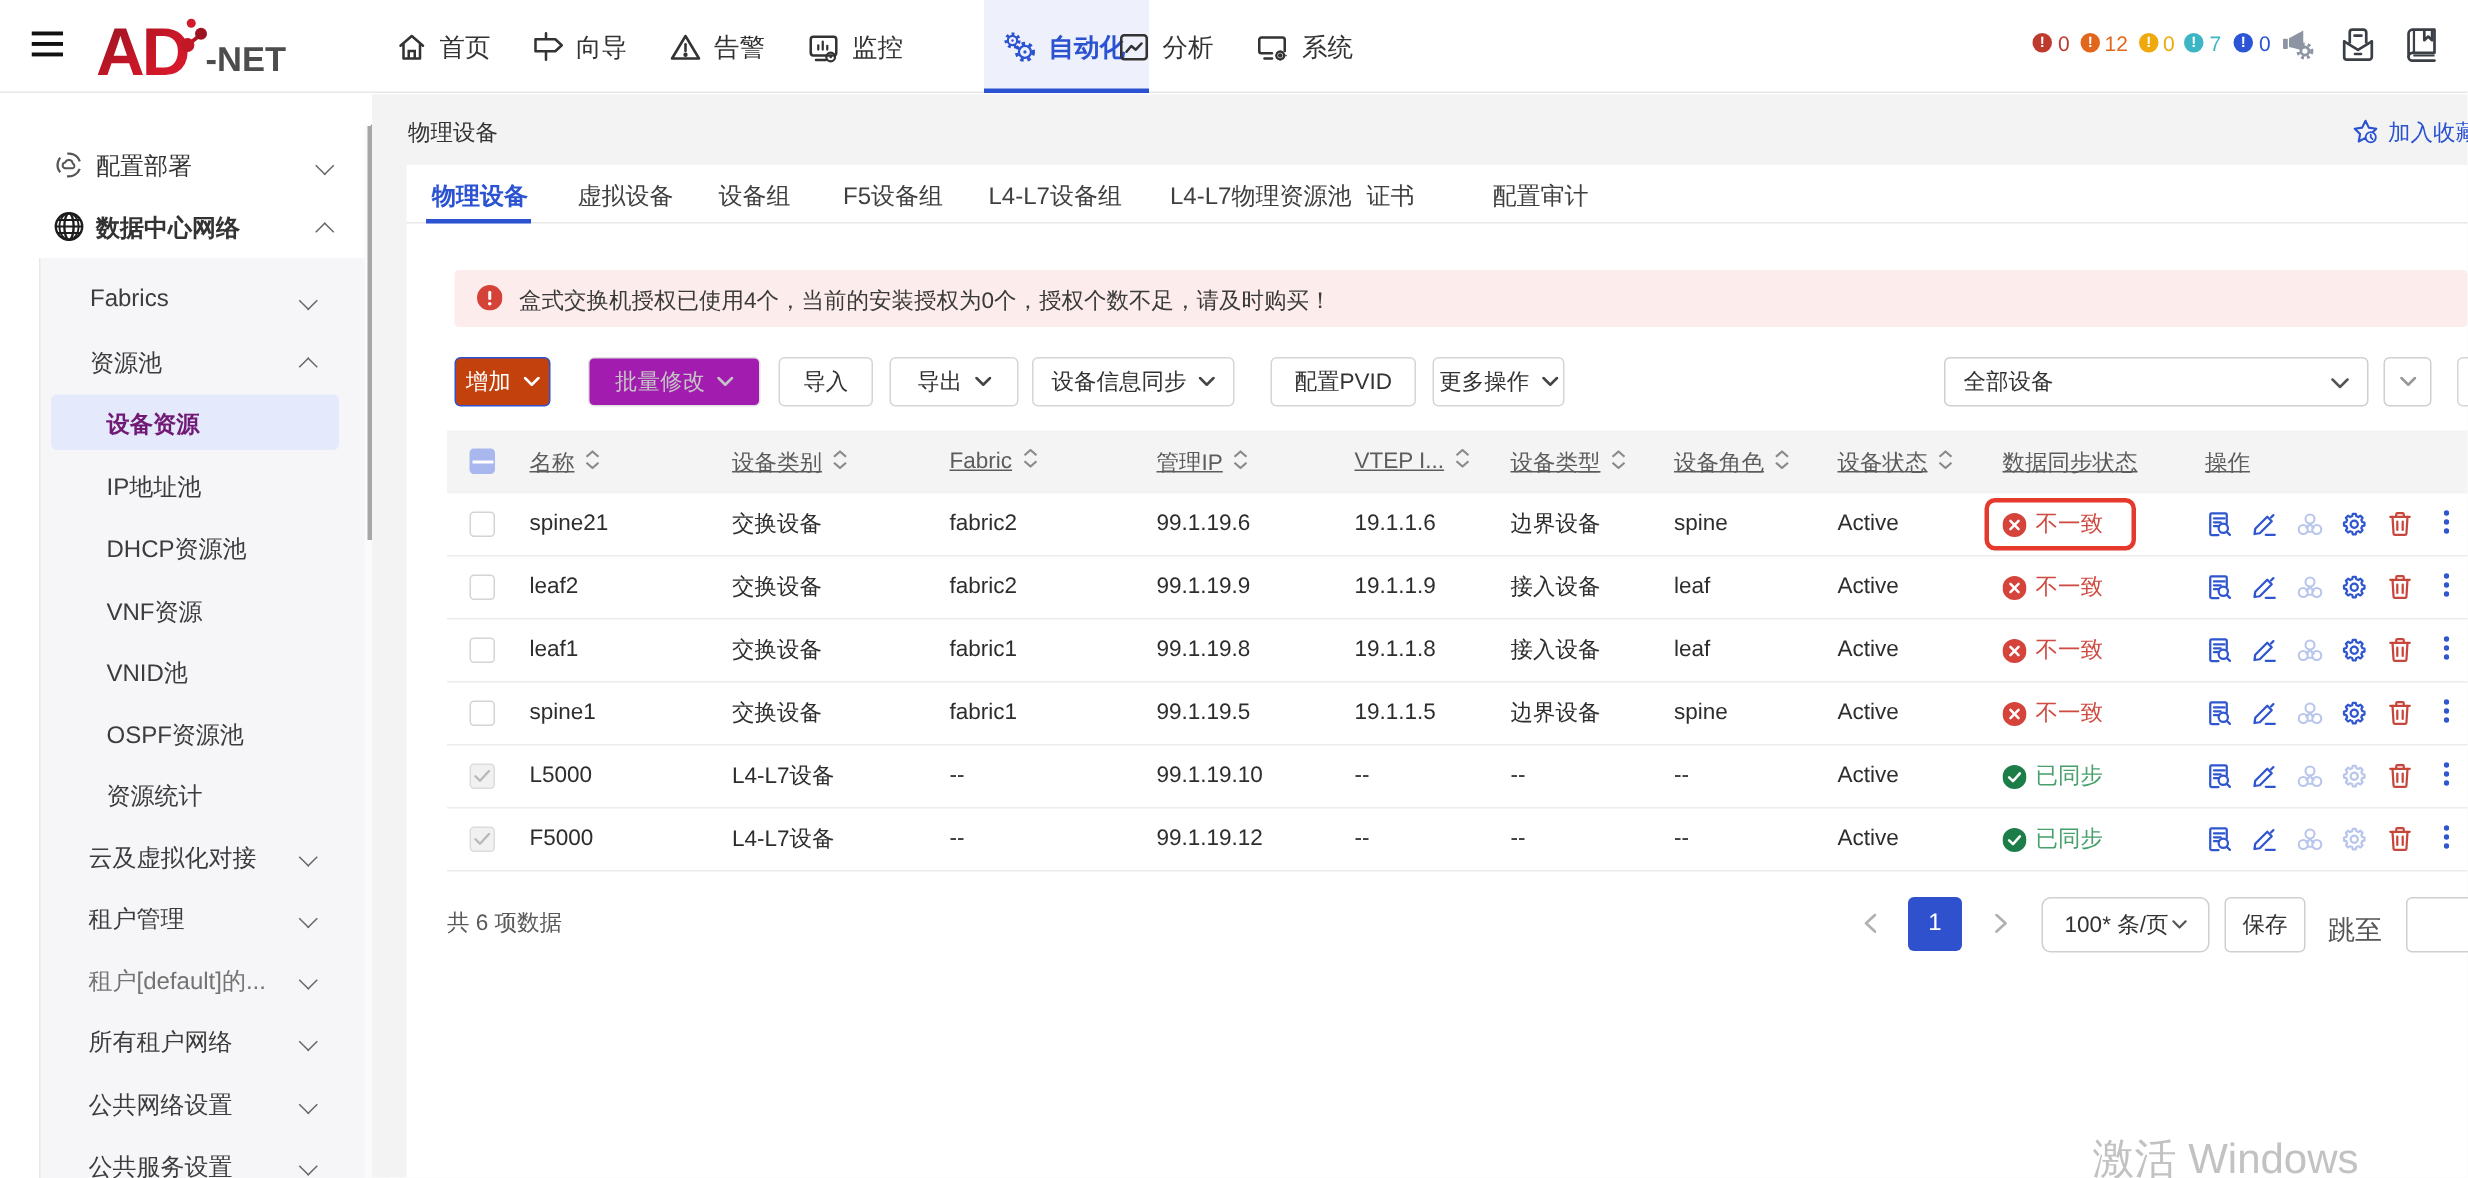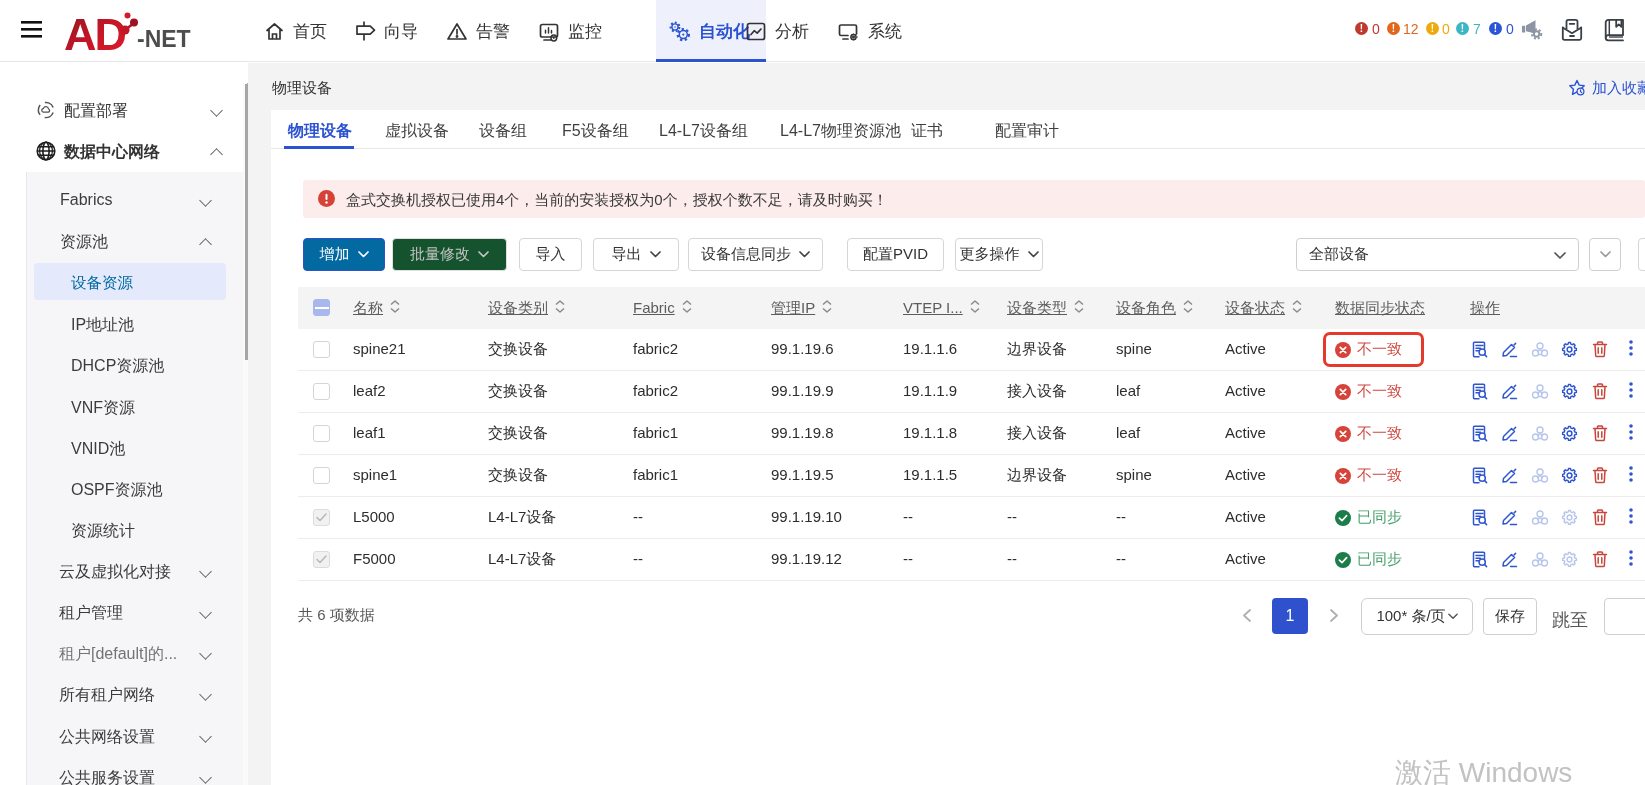--- a/index.html
+++ b/index.html
@@ -175,21 +175,21 @@
       <path d="M2.2 11 h17.6 M3.1 6.7 h15.8 M3.1 15.3 h15.8" stroke-width="1.4"></path>
   </svg>
   <div class="side-item" style="left:48px;top:59px;font-weight:bold">数据中心网络</div>
   <div class="chev chev-u" style="left:196px;top:67px"></div>
 
   <div class="side-item" style="left:44px;top:108px;color:#3c3c3c">Fabrics</div>
   <div class="chev chev-d" style="left:185px;top:113px"></div>
   <div class="side-item" style="left:44px;top:149px;color:#3c3c3c">资源池</div>
   <div class="chev chev-u" style="left:185px;top:157px"></div>
   <div class="abs" style="left:18px;top:180px;width:192px;height:37px;background:#e4e9fb;border-radius:4px"></div>
-  <div class="side-item" style="left:55px;top:190px;color:#0369a1;font-weight:normal;font-size:15.5px">设备资源</div>
+  <div class="side-item" style="left:55px;top:190px;color:#701a75;font-weight:bold;font-size:15.5px">设备资源</div>
   <div class="side-item" style="left:55px;top:232px;color:#3c3c3c">IP地址池</div>
   <div class="side-item" style="left:55px;top:273px;color:#3c3c3c">DHCP资源池</div>
   <div class="side-item" style="left:55px;top:315px;color:#3c3c3c">VNF资源</div>
   <div class="side-item" style="left:55px;top:356px;color:#3c3c3c">VNID池</div>
   <div class="side-item" style="left:55px;top:397px;color:#3c3c3c">OSPF资源池</div>
   <div class="side-item" style="left:55px;top:438px;color:#3c3c3c">资源统计</div>
   <div class="side-item" style="left:43px;top:479px;color:#3c3c3c">云及虚拟化对接</div>
   <div class="chev chev-d" style="left:185px;top:484px"></div>
   <div class="side-item" style="left:43px;top:520px;color:#3c3c3c">租户管理</div>
   <div class="chev chev-d" style="left:185px;top:525px"></div>
@@ -234,24 +234,24 @@
     <div class="abs" style="left:724px;top:11px;font-size:16px;color:#3f3f3f">配置审计</div>
 
     <div class="abs" style="left:32px;top:70px;width:1342px;height:38px;background:#fdecec;border-radius:3px"></div>
     <svg class="abs" style="left:47px;top:80px" width="17" height="17" viewBox="0 0 17 17">
         <circle cx="8.5" cy="8.5" r="8.5" fill="#d54237"></circle>
         <rect x="7.5" y="3.8" width="2" height="6.2" rx="1" fill="#fff"></rect>
         <circle cx="8.5" cy="12.5" r="1.2" fill="#fff"></circle>
       </svg>
     <div class="abs" style="left:75px;top:81px;font-size:15px;color:#3a3a3a">盒式交换机授权已使用4个，当前的安装授权为0个，授权个数不足，请及时购买！</div>
 
-    <div class="btn" style="left:32px;top:128px;width:82px;background:#0369a1;border-color:#2f51cd;color:#fff">增加 <svg width="11" height="7" viewBox="0 0 11 7" fill="none" stroke="#fff" stroke-width="1.7">
+    <div class="btn" style="left:32px;top:128px;width:64px;background:#c2410c;border-color:#2f51cd;color:#fff">增加 <svg width="11" height="7" viewBox="0 0 11 7" fill="none" stroke="#fff" stroke-width="1.7">
           <path d="M1 1 l4.5 4.5 L10 1" stroke-linecap="round" stroke-linejoin="round"></path>
         </svg></div>
-    <div class="btn" style="left:121px;top:128px;width:115px;background:#14532d;border-color:#e0e0e0;color:#c4c4c4">批量修改 <svg width="11" height="7" viewBox="0 0 11 7" fill="none" stroke="#c4c4c4" stroke-width="1.7">
+    <div class="btn" style="left:121px;top:128px;width:115px;background:#a21caf;border-color:#e0e0e0;color:#c4c4c4">批量修改 <svg width="11" height="7" viewBox="0 0 11 7" fill="none" stroke="#c4c4c4" stroke-width="1.7">
           <path d="M1 1 l4.5 4.5 L10 1" stroke-linecap="round" stroke-linejoin="round"></path>
         </svg></div>
     <div class="btn" style="left:248px;top:128px;width:63px">导入</div>
     <div class="btn" style="left:322px;top:128px;width:86px">导出 <svg width="11" height="7" viewBox="0 0 11 7" fill="none" stroke="#444" stroke-width="1.7">
           <path d="M1 1 l4.5 4.5 L10 1" stroke-linecap="round" stroke-linejoin="round"></path>
         </svg></div>
     <div class="btn" style="left:417px;top:128px;width:135px">设备信息同步 <svg width="11" height="7" viewBox="0 0 11 7" fill="none" stroke="#444" stroke-width="1.7">
           <path d="M1 1 l4.5 4.5 L10 1" stroke-linecap="round" stroke-linejoin="round"></path>
         </svg></div>
     <div class="btn" style="left:576px;top:128px;width:97px">配置PVID</div>

